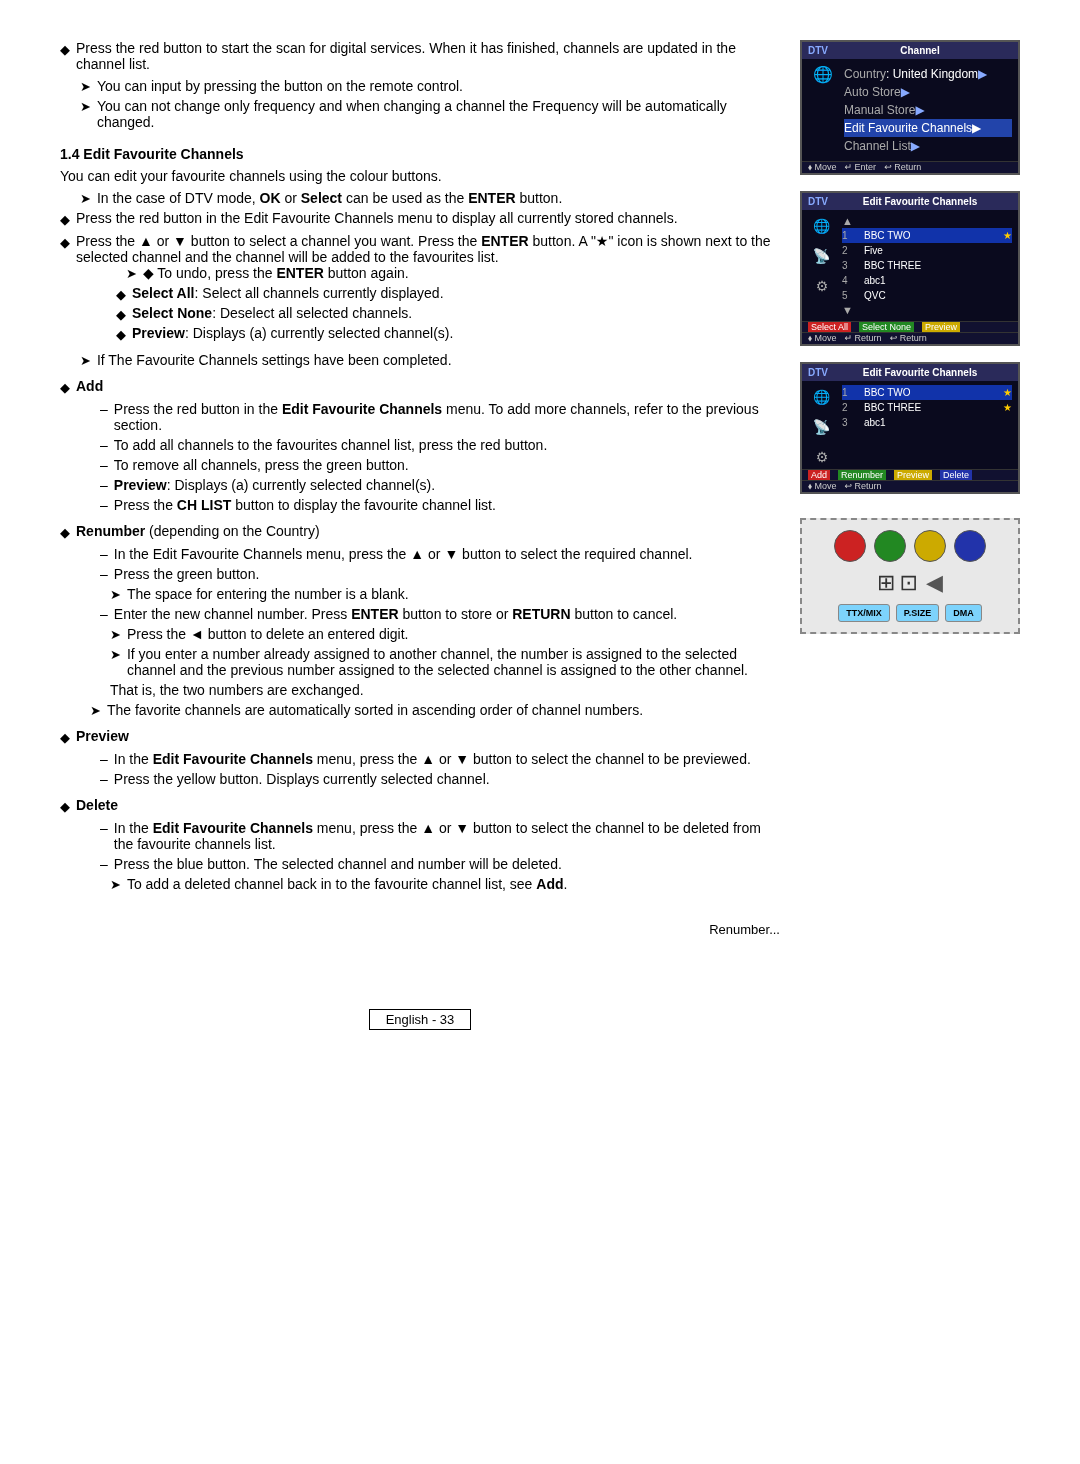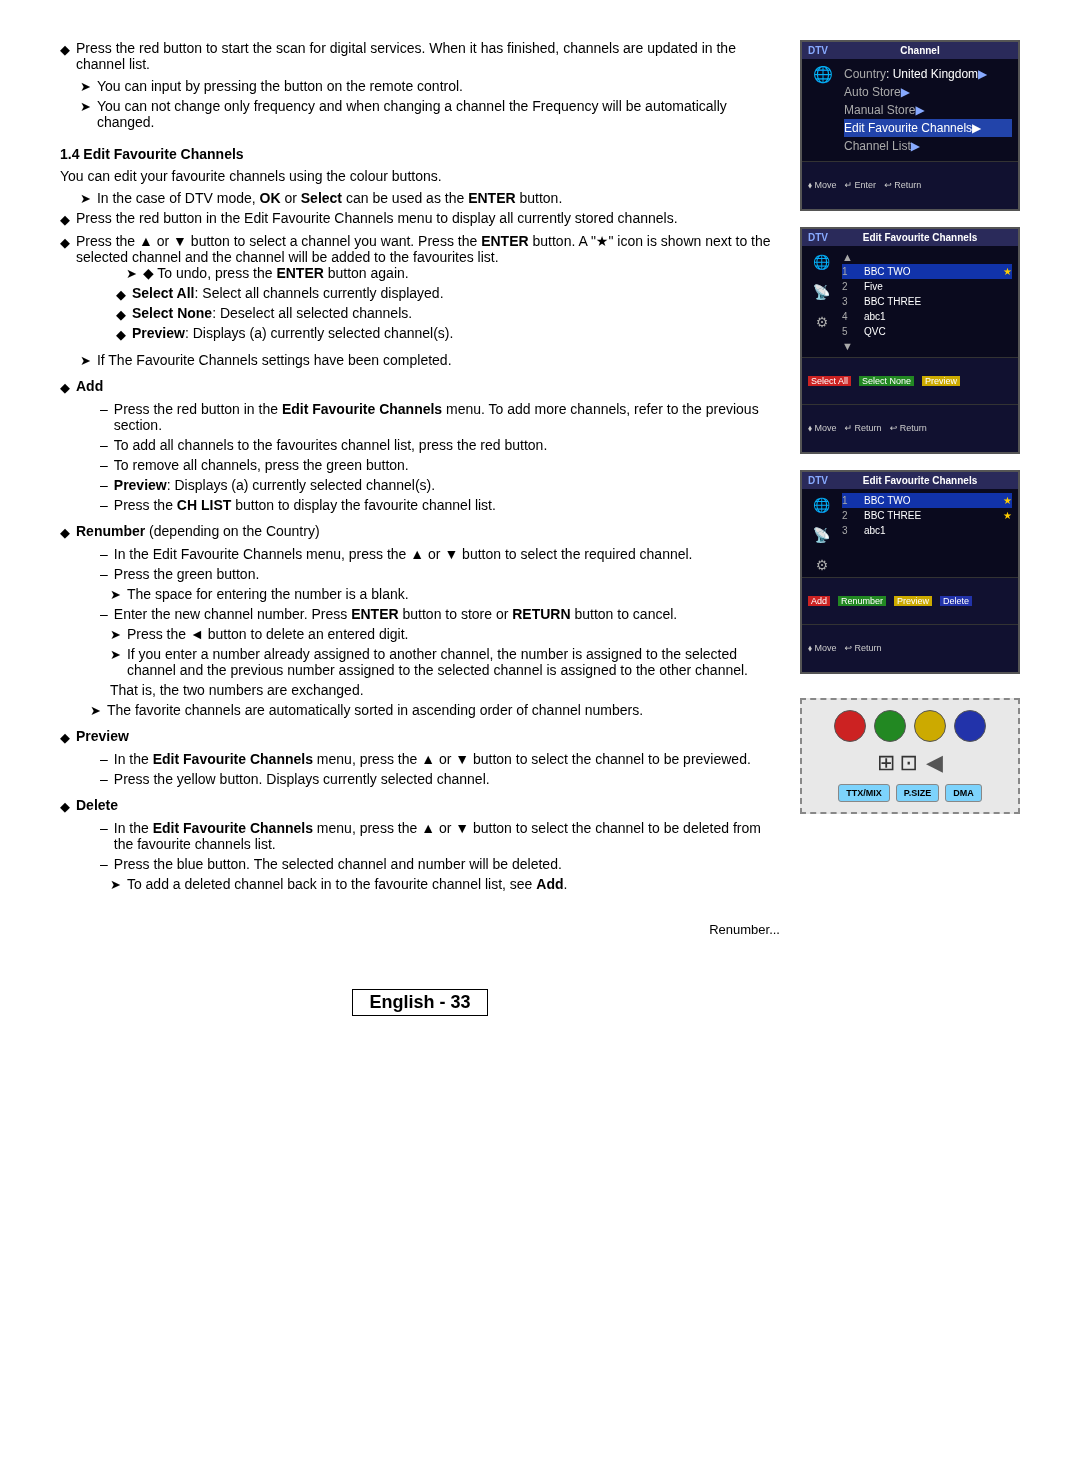--- a/index.html
+++ b/index.html
@@ -134,21 +134,21 @@
     .tv-row .row-value {
       color: #ffffff;
     }
 
     .tv-row .row-arrow {
       color: #88aaff;
     }
 
     .tv-footer {
       background: #111130;
-      padding: 18px 6px;
+      padding: 0 6px;
       font-size: 9px;
       color: #aaaaaa;
       display: flex;
       gap: 8px;
       border-top: 1px solid #333;
     }
 
     .tv-footer span {
       color: #cccccc;
     }
@@ -240,23 +240,23 @@
       text-align: right;
       margin-top: 30px;
       font-size: 13px;
       color: #000;
     }
 
     .english-badge {
       display: inline-block;
       border: 1px solid #000;
       padding: 2px 16px;
-      font-size: 18px;
-      font-weight: bold;
-      margin-top: 2px;
+      font-size: 13px;
+      font-weight: normal;
+      margin-top: 22px;
     }
 
     .top-bullets {
       margin-bottom: 16px;
     }
 
     .section-title {
       font-weight: bold;
       font-size: 14px;
       margin-bottom: 6px;

